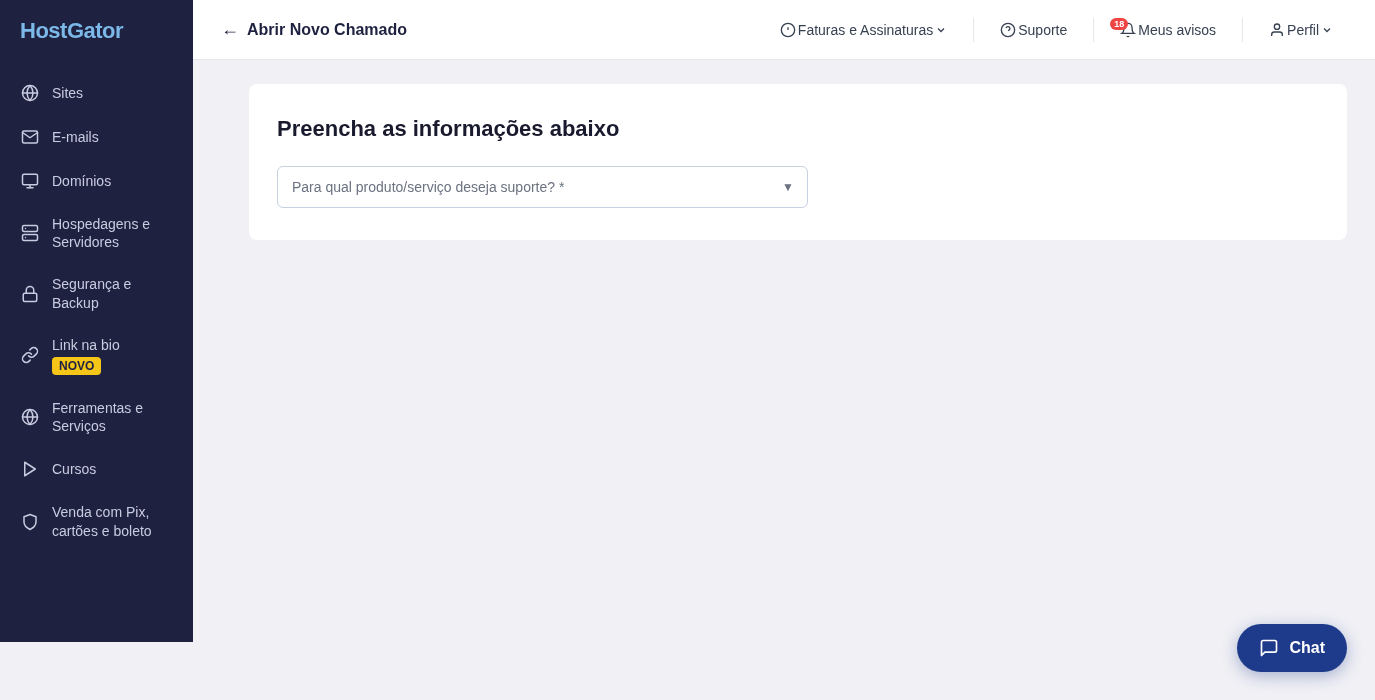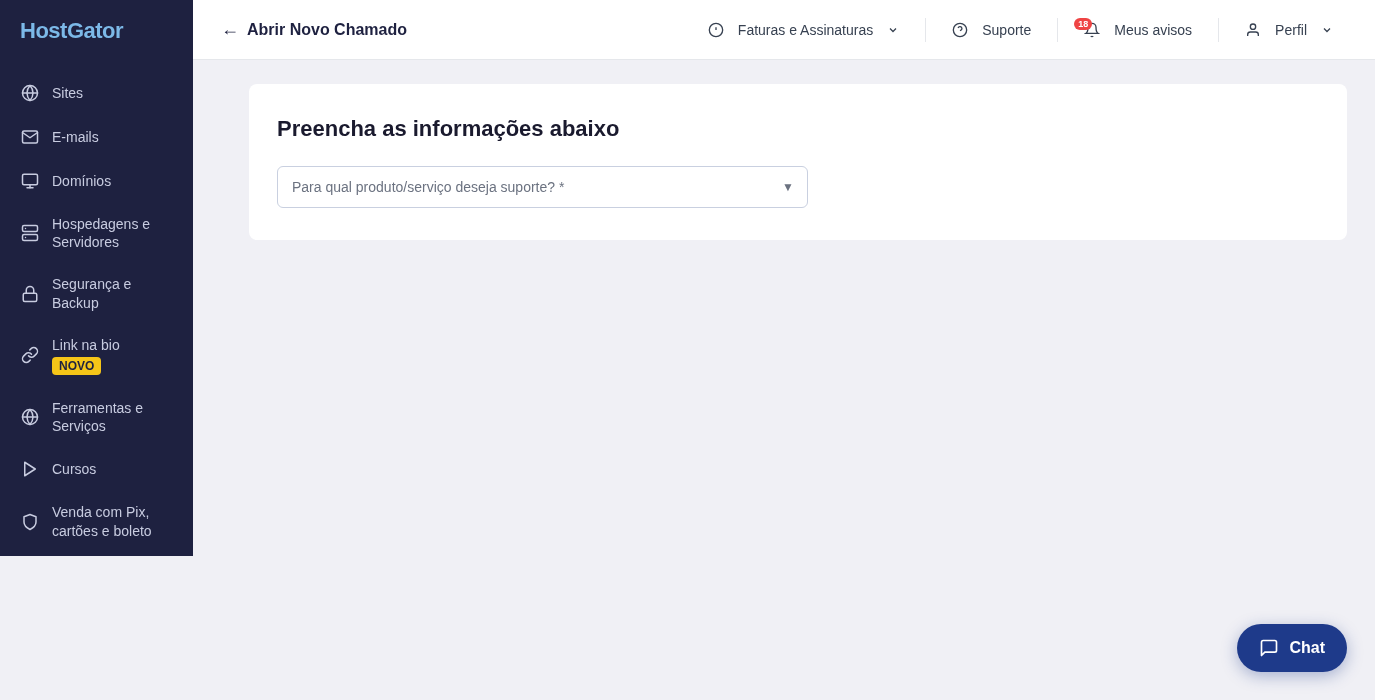--- a/index.html
+++ b/index.html
@@ -7,21 +7,21 @@
 
     
     .sidebar {
       width: 193px;
       min-width: 193px;
       background: #1e2140;
       color: #fff;
       display: flex;
       flex-direction: column;
       padding: 0;
-      height: 556px;
+      height: 642px;
     }
     .sidebar-logo {
       padding: 18px 20px;
       font-size: 22px;
       font-weight: 800;
       color: #fff;
       letter-spacing: -0.5px;
       border-bottom: none;
     }
     .sidebar-logo span { color: #7cb9e8; }
@@ -85,21 +85,21 @@
     }
     .topbar-back .arrow { font-size: 18px; color: #1e2140; }
     .topbar-actions {
       display: flex;
       align-items: center;
       gap: 8px;
     }
     .topbar-btn {
       display: flex;
       align-items: center;
-      gap: 14px;
+      gap: 2px;
       padding: 8px 14px;
       border-radius: 6px;
       font-size: 14px;
       color: #374151;
       cursor: pointer;
       background: none;
       border: none;
       font-family: inherit;
     }
     .topbar-divider { width: 1px; height: 24px; background: #e5e7eb; margin: 0 4px; }

